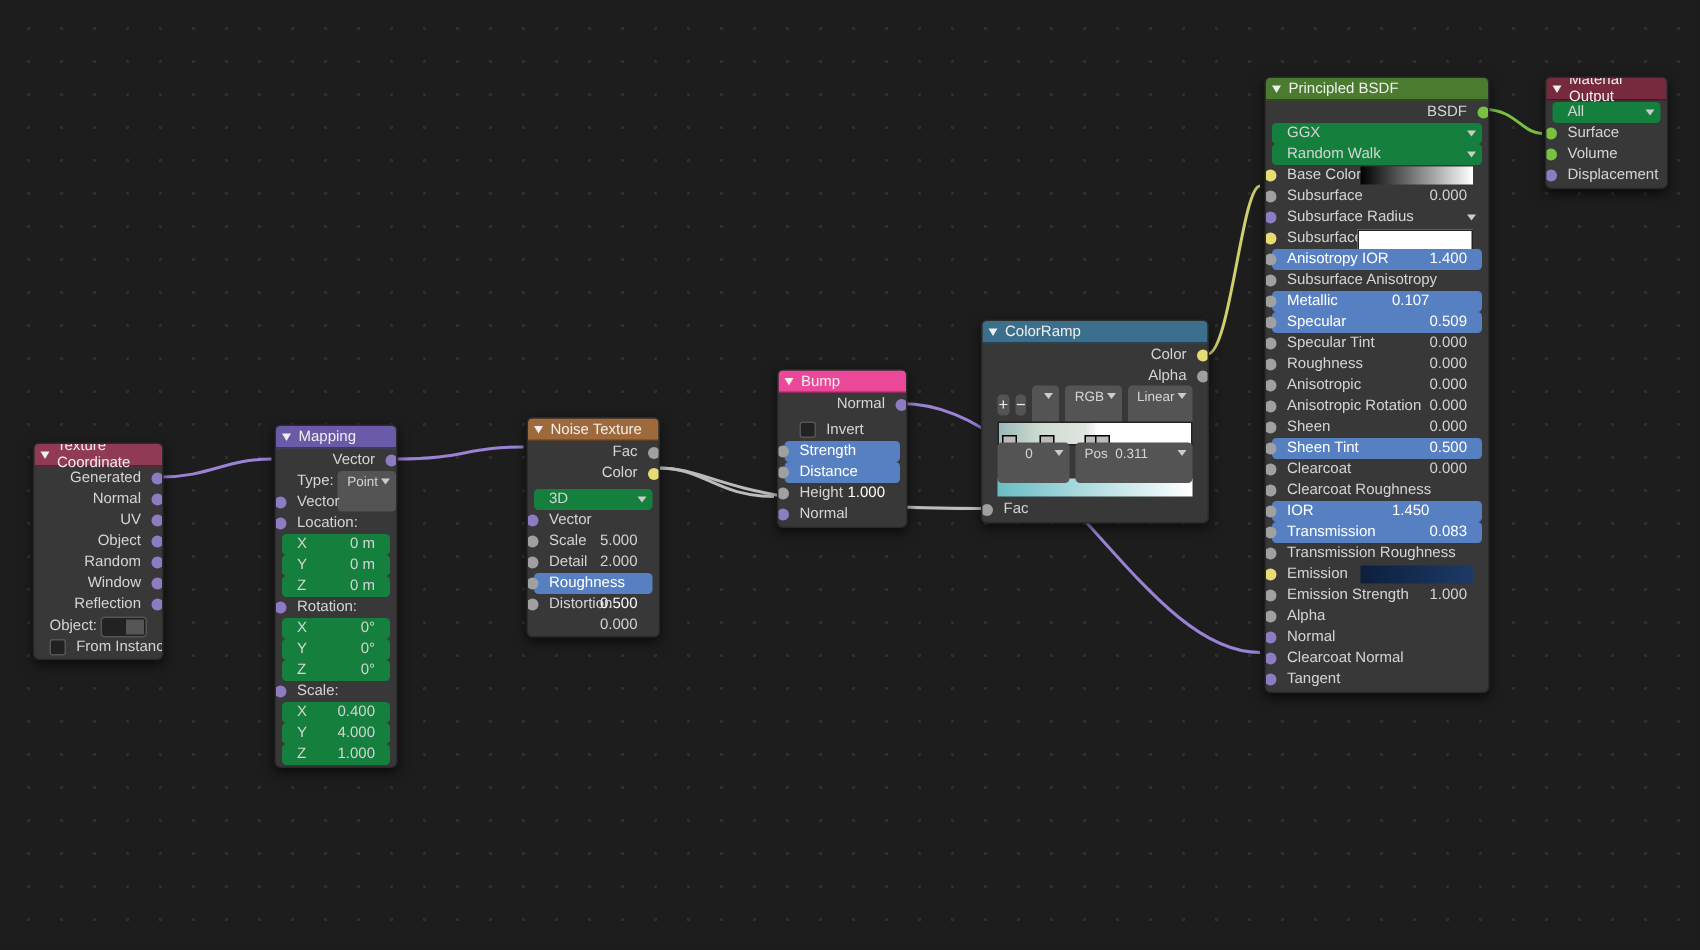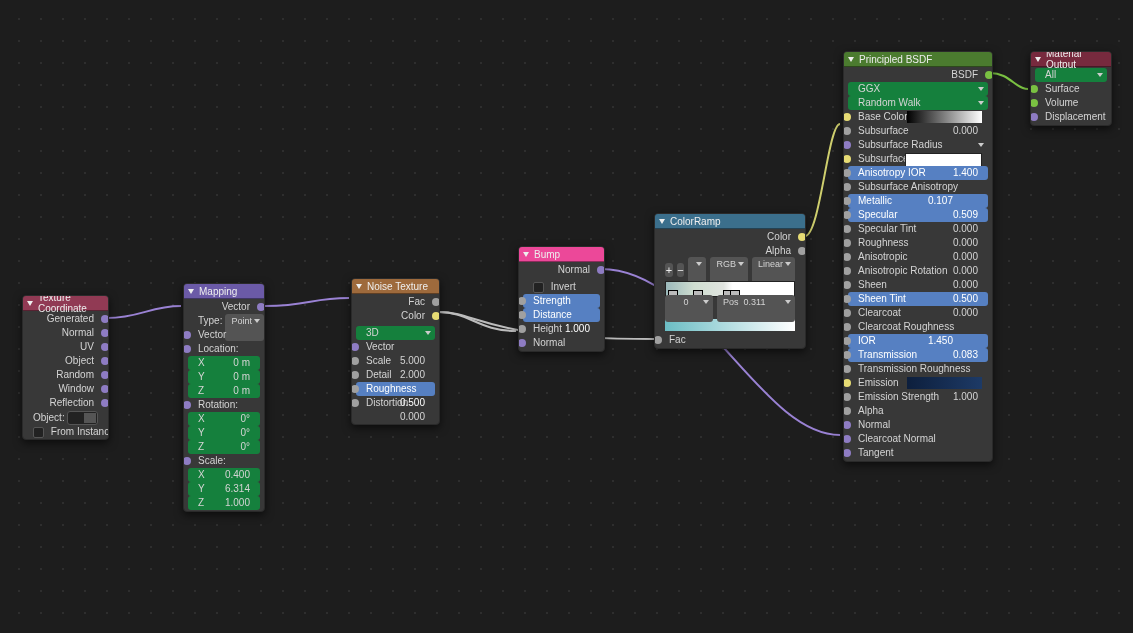--- a/index.html
+++ b/index.html
@@ -137,21 +137,21 @@
           </div>
         </div>
     <div class="row"><div class="port l p-purple"></div><span>Scale:</span></div>
     <div id="map-scl">
           <div class="row val sel">
             <span>X</span>
             <span>0.400</span>
           </div>
           <div class="row val sel">
             <span>Y</span>
-            <span>6.314</span>
+            <span>4.000</span>
           </div>
           <div class="row val sel">
             <span>Z</span>
             <span>1.000</span>
           </div>
         </div>
   </div>
 </div>
 
 <div class="node" style="left:351px;top:278px;width:87px">

